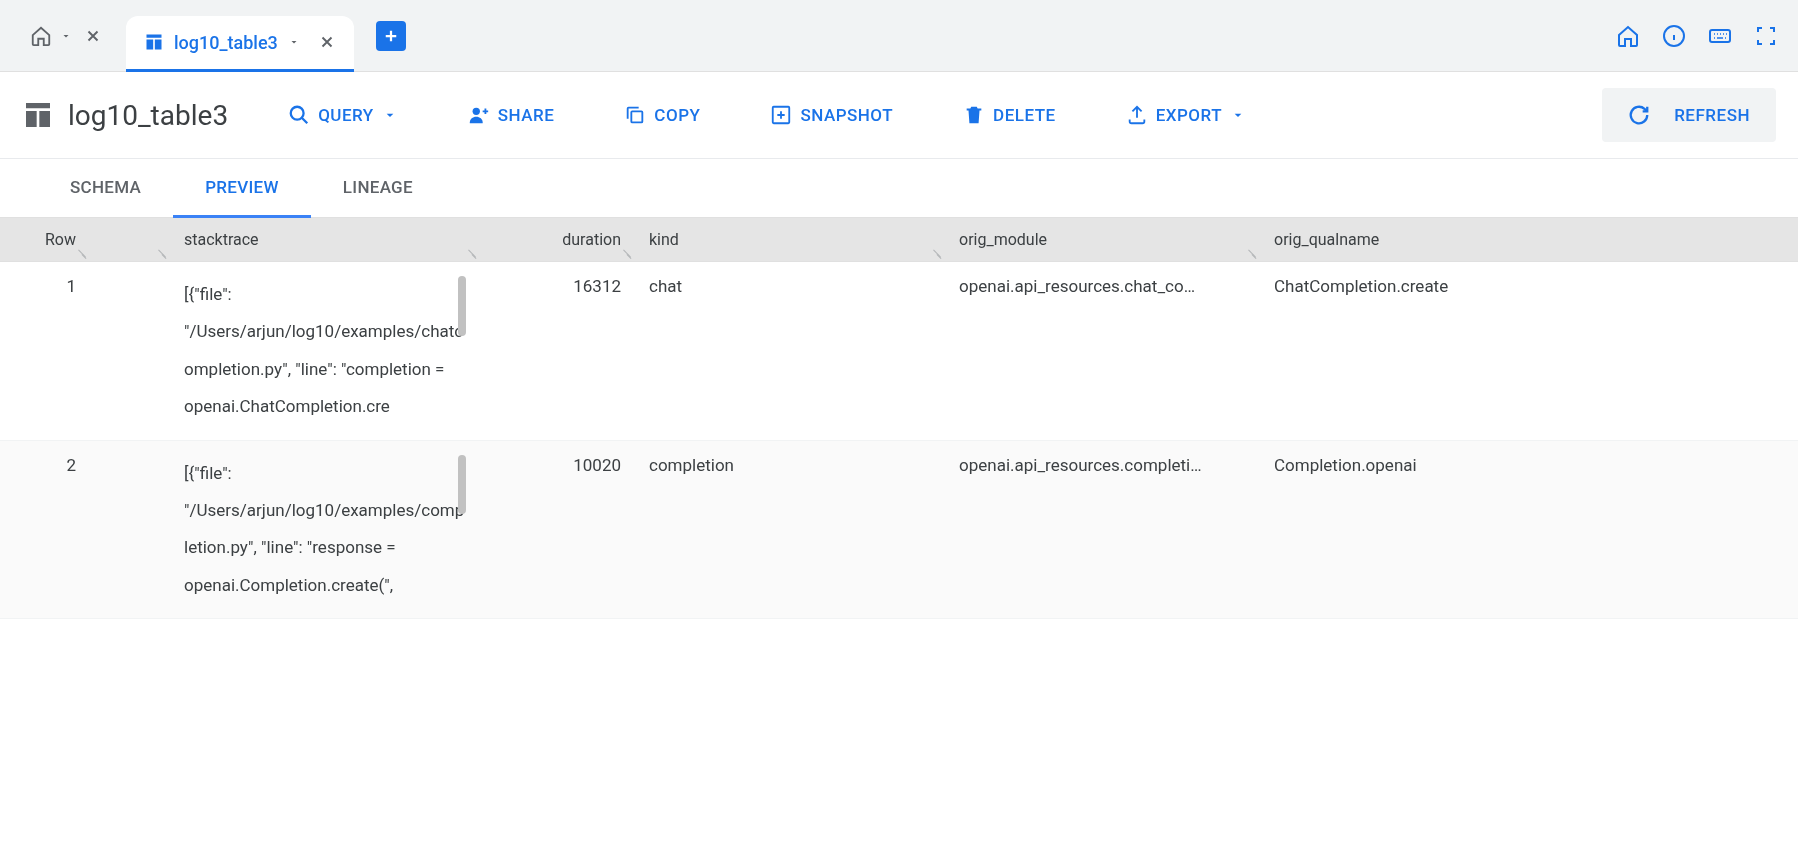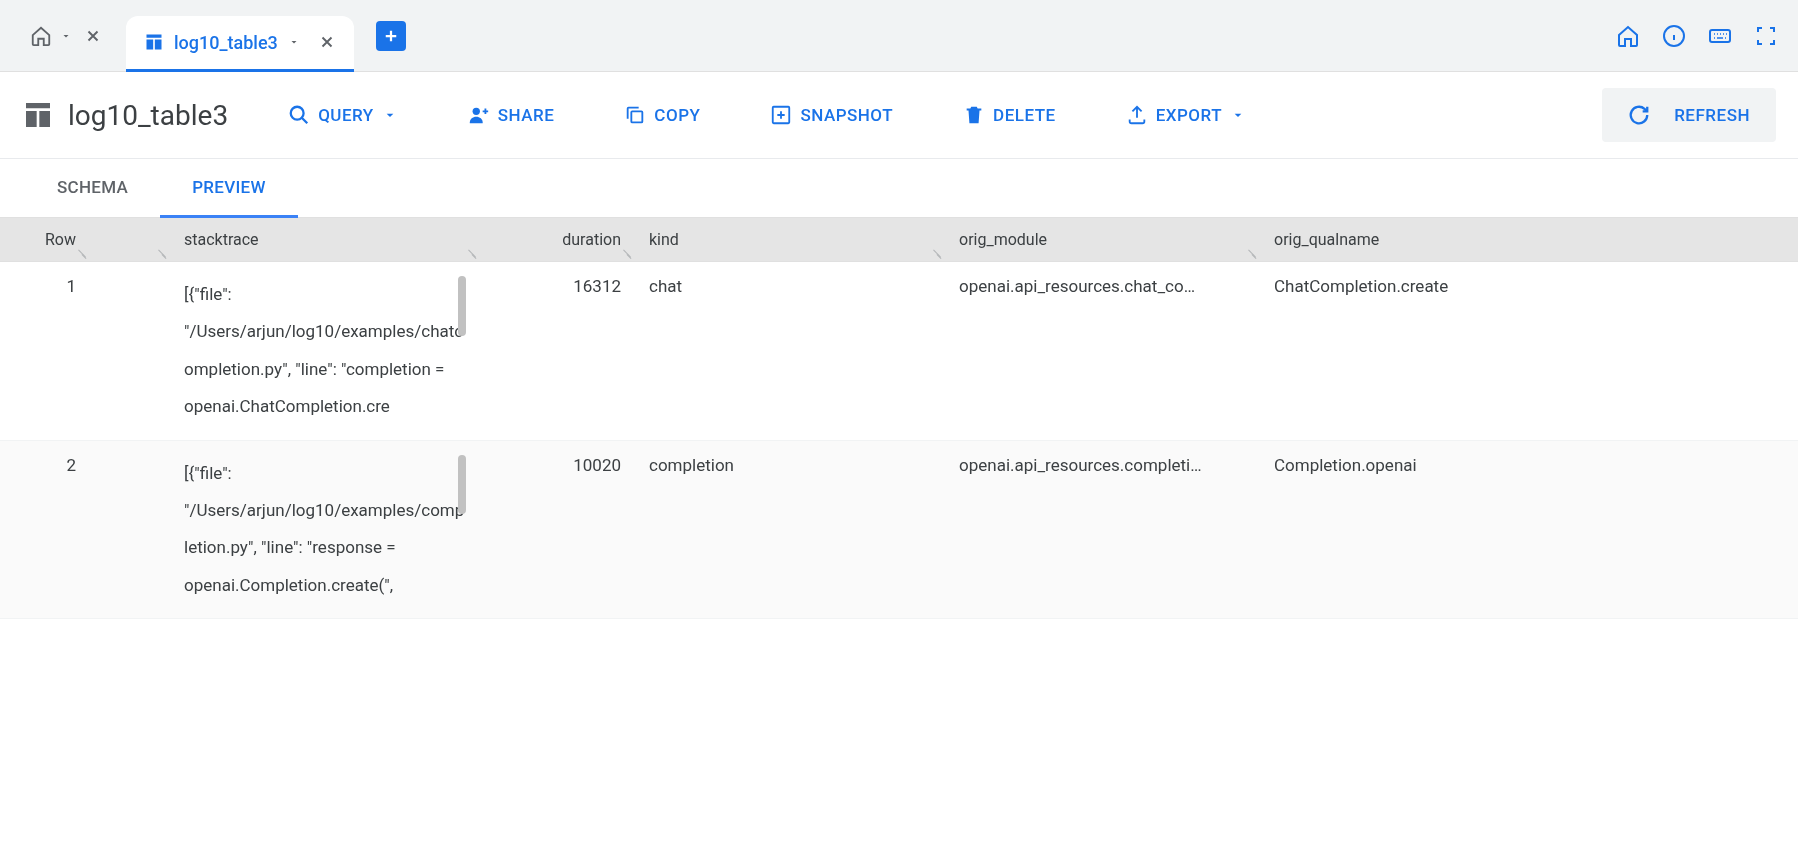--- a/index.html
+++ b/index.html
@@ -25,21 +25,21 @@
 .header-table-icon { width: 32px; height: 32px; color: #5f6368; }
 .header-title { font-size: 28px; color: #3c4043; font-weight: 400; margin-right: 30px; }
 
 .action-btn { display: flex; align-items: center; gap: 8px; color: #1a73e8; font-weight: 500; font-size: 17px; letter-spacing: 0.5px; padding: 8px 16px; cursor: pointer; text-transform: uppercase; }
 .action-btn svg { width: 22px; height: 22px; }
 .action-spacer { width: 10px; }
 
 .refresh-btn { display: flex; align-items: center; gap: 24px; background: #f1f3f4; color: #1a73e8; font-weight: 500; font-size: 17px; letter-spacing: 0.5px; padding: 16px 26px; cursor: pointer; margin-left: auto; border-radius: 4px; }
 .refresh-btn svg { width: 22px; height: 22px; }
 
-.tabs { display: flex; padding: 0 25px; border-bottom: 1px solid #e0e0e0; }
+.tabs { display: flex; padding: 0 38px; border-bottom: 1px solid #e0e0e0; }
 .tab { padding: 18px 32px; font-size: 17px; font-weight: 500; color: #5f6368; cursor: pointer; letter-spacing: 0.3px; }
 .tab.active { color: #1a73e8; border-bottom: 3px solid #3b82f6; margin-bottom: -1px; }
 
 .data-table { width: 100%; border-collapse: collapse; }
 .data-table th { background: #e5e5e5; text-align: left; padding: 12px 14px; font-weight: 400; font-size: 16px; color: #3c4043; border-bottom: 1px solid #e0e0e0; position: relative; }
 .data-table th.right { text-align: right; }
 .data-table td { padding: 14px 14px; vertical-align: top; font-size: 17px; color: #3c4043; border-bottom: 1px solid #f1f3f4; }
 .data-table td.right { text-align: right; }
 .data-table tr:nth-child(even) td { background: #fafafa; }
 
@@ -178,20 +178,21 @@
         <path d="M21 12a9 9 0 11-3-6.7L21 8"></path>
         <path d="M21 3v5h-5"></path>
       </svg>
     <span>REFRESH</span>
   </div>
 </div>
 
 <div class="tabs">
   <div class="tab">SCHEMA</div>
   <div class="tab active">PREVIEW</div>
+  <div class="tab">LINEAGE</div>
 </div>
 
 <table class="data-table">
   <thead>
     <tr>
       <th class="col-row right"><span>Row</span><span class="resize-handle"></span></th>
       <th class="col-empty">
           <span class="resize-handle"></span>
         </th>
       <th class="col-stack"><span>stacktrace</span><span class="resize-handle"></span></th>

